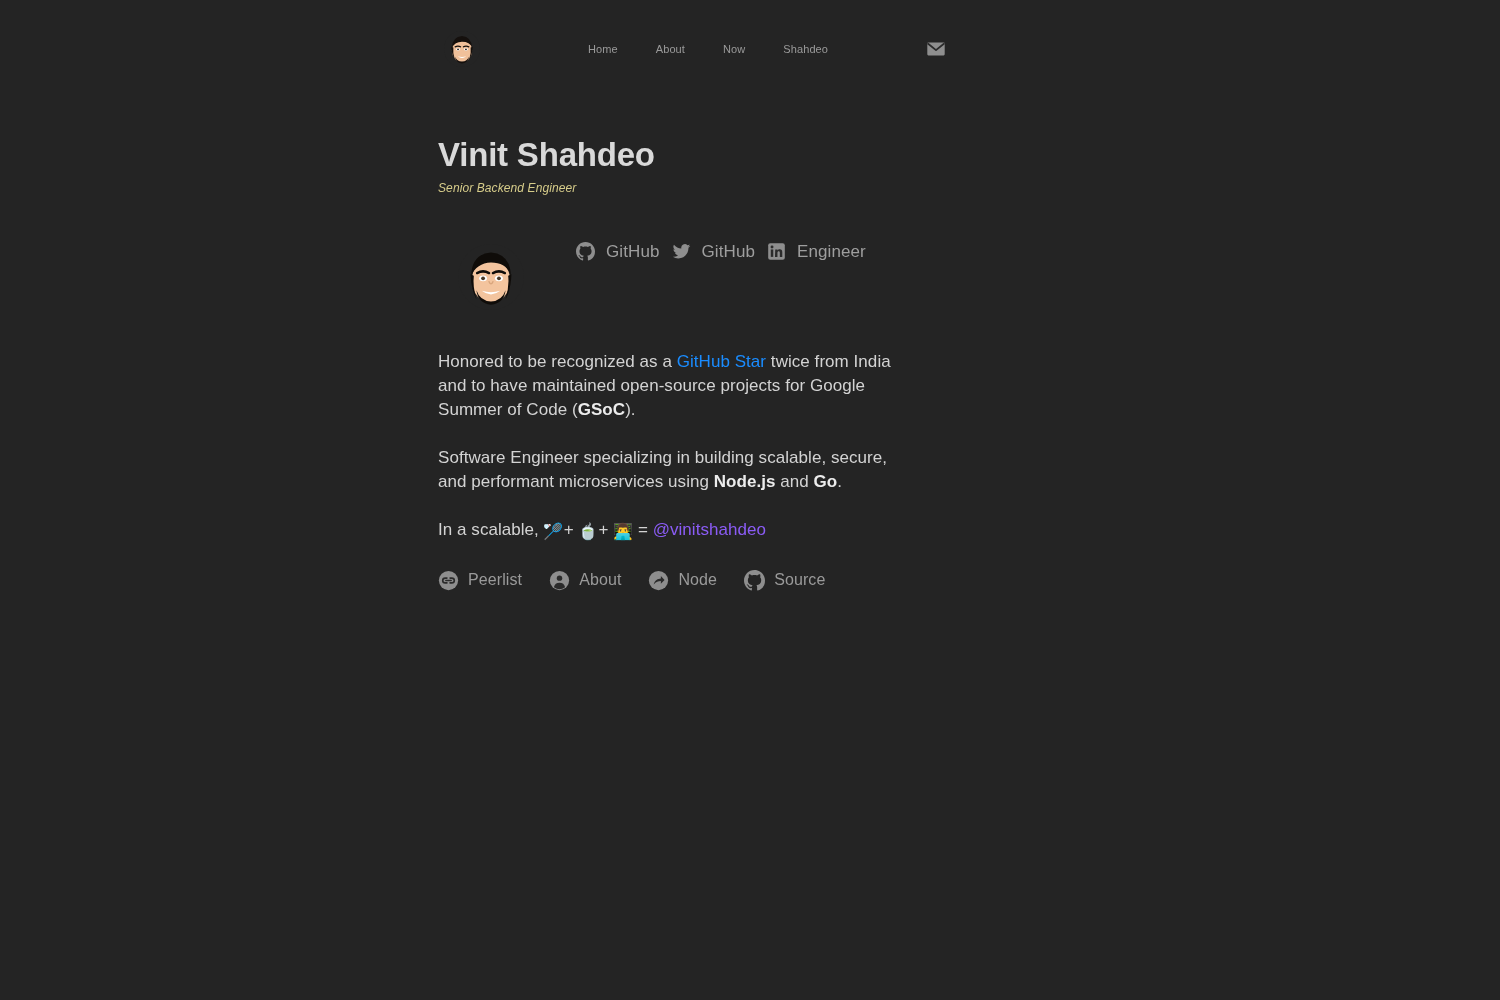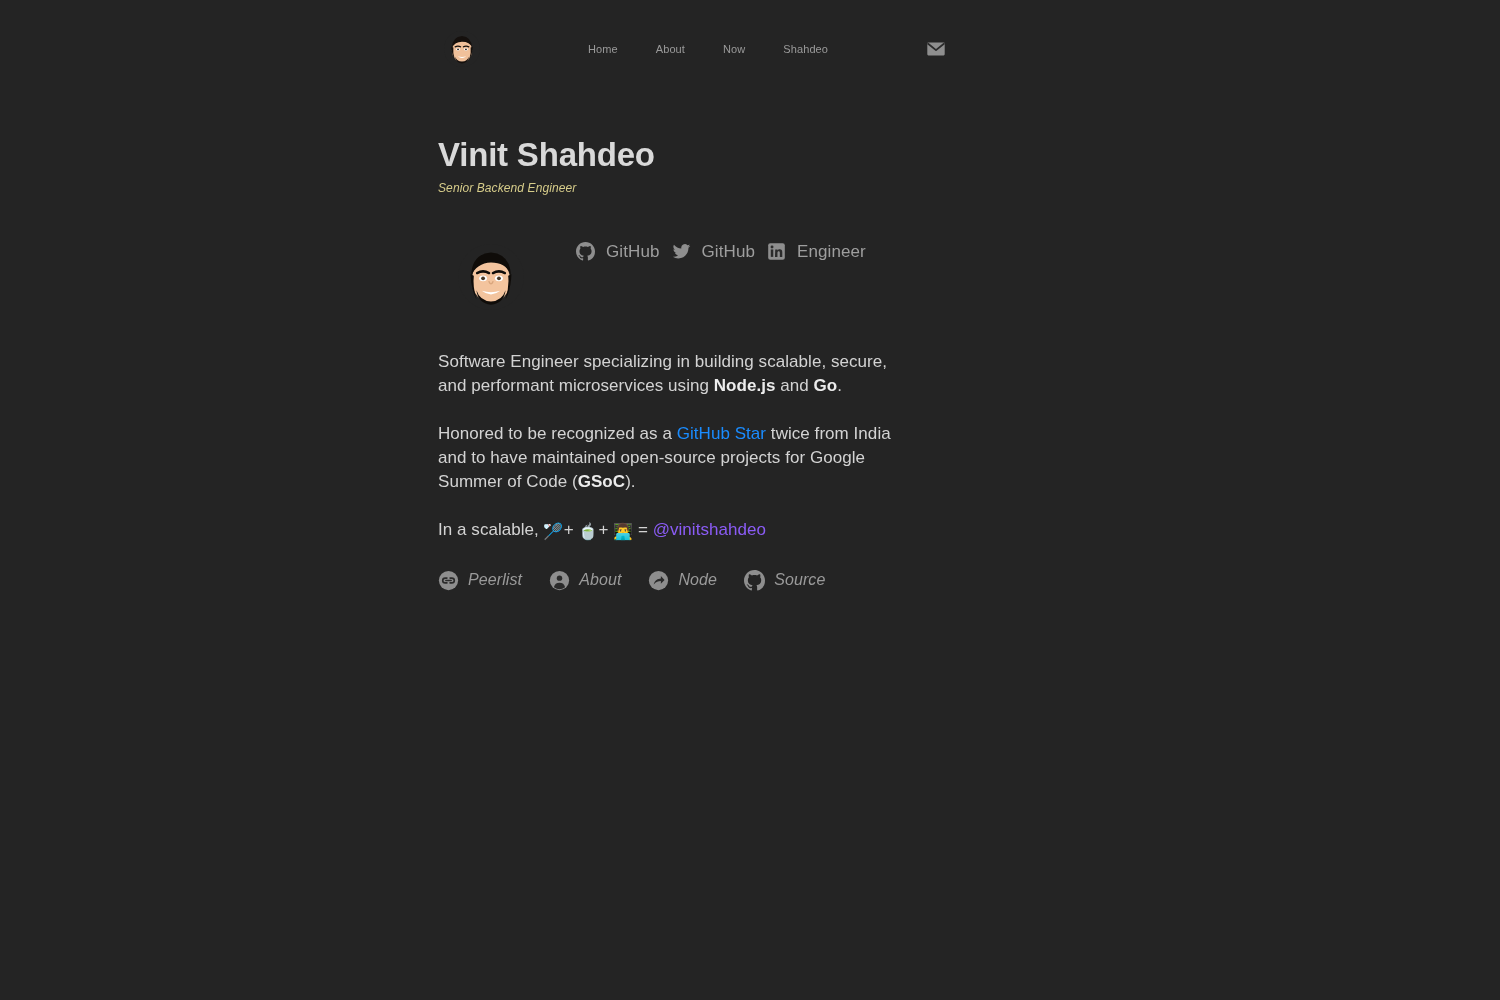--- a/index.html
+++ b/index.html
@@ -155,21 +155,20 @@
     font-size: 16px;
     vertical-align: -2px;
   }
 
   
   .footer-links {
     display: flex;
     align-items: center;
     gap: 27px;
     margin-top: 26px;
-    font-style: italic;
   }
   .footer-link {
     display: flex;
     align-items: center;
     gap: 9px;
     text-decoration: none;
     cursor: pointer;
   }
   .footer-icon {
     width: 21px;
@@ -284,23 +283,23 @@
             </svg>
           </span>
           <span class="social-label">Engineer</span>
         </a>
 
       </div>
     </div>
 
     <section class="bio">
 
+      <p><span>Honored to be recognized as a </span><a class="link-blue">GitHub Star</a><span> twice from India and to have maintained open-source projects for Google Summer of Code (</span><b>GSoC</b><span>).</span></p>
+
       <p><span>Software Engineer specializing in building scalable, secure, and performant microservices using </span><b>Node.js</b><span> and </span><b>Go</b><span>.</span></p>
-
-      <p><span>Honored to be recognized as a </span><a class="link-blue">GitHub Star</a><span> twice from India and to have maintained open-source projects for Google Summer of Code (</span><b>GSoC</b><span>).</span></p>
 
 
       <p><span>In a scalable, </span><span class="emoji">🏸</span><span>+ </span><span class="emoji">🍵</span><span>+ </span><span class="emoji">👨‍💻</span><span> = </span><a class="link-cyan">@vinitshahdeo</a></p>
 
     </section>
 
     <nav class="footer-links">
 
       <a class="footer-link">
         <span class="footer-icon">

